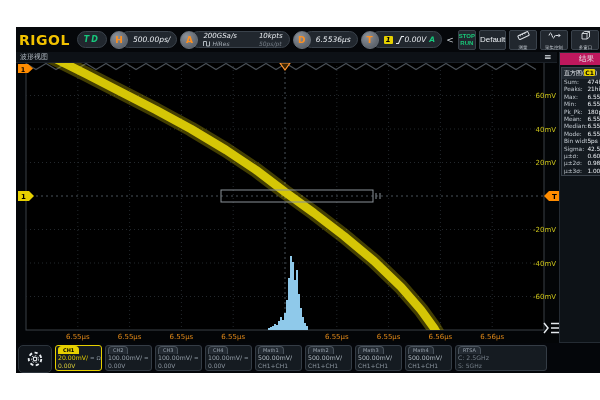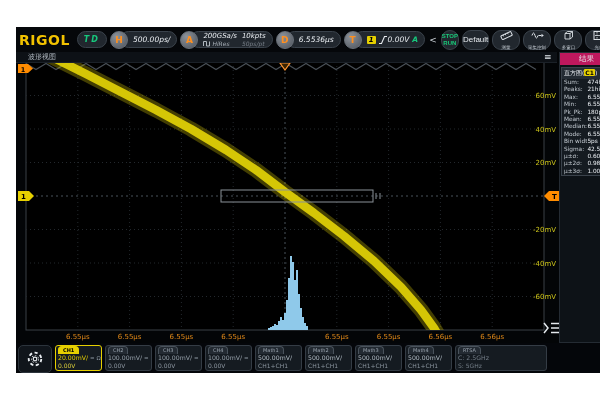--- a/index.html
+++ b/index.html
@@ -14,37 +14,37 @@
     height:17px;padding:2px 6px;color:#e8ecf0;font-size:7.5px;white-space:nowrap;box-sizing:border-box;font-style:italic;}
   .td{color:#17c87d;font-weight:bold;letter-spacing:2px;font-size:8px;}
   .hgroup{display:flex;align-items:center;}
   .key{width:16px;height:16px;border-radius:50%;background:radial-gradient(circle at 35% 30%,#8d939b,#4d535b);
     border:1px solid #697079;color:#ff9020;font-weight:bold;font-size:9px;display:flex;align-items:center;
     justify-content:center;margin-right:-8px;z-index:2;}
   .pl{padding-left:12px;}
   .acq .col{display:flex;flex-direction:column;line-height:8px;}
   .acq .r1{font-size:7px;color:#e8ecf0;}
   .acq .r2{font-size:6px;color:#a9b1b9;display:flex;align-items:center;gap:1px;}
-  .acq .c2{margin-left:5px;}
+  .acq .c2{margin-left:22px;}
   .acq .c2 .r2{color:#79818a;}
   .src{background:#e6d000;color:#000;font-weight:bold;font-size:7px;padding:0 2px;border-radius:1px;margin-right:2px;}
   .tmode{color:#17c87d;font-weight:bold;margin-left:3px;}
   .chev{color:#cfd5db;font-size:9px;padding:0 1px;}
-  .btn{background:#21272e;border:1px solid #3a424b;border-radius:9px;height:20px;display:flex;
+  .btn{background:#21272e;border:1px solid #3a424b;border-radius:2px;height:20px;display:flex;
     flex-direction:column;align-items:center;justify-content:center;color:#e8ecf0;padding:0;box-sizing:border-box;}
   .runstop{width:30px;font-size:6px;font-weight:bold;color:#19c878;line-height:7px;}
   .default{width:31px;font-size:8px;}
   .tool{width:28px;gap:1px;}
   .tool .tlbl{font-size:5px;color:#c6cdd4;line-height:5px;transform:scale(.9);white-space:nowrap;}
   .tools{display:flex;gap:3px;}
 
   
   .viewstrip{position:absolute;left:0;top:25px;width:541px;height:11px;background:#0d1116;
     border-bottom:1px solid #1b2128;color:#b3bbc3;font-size:7px;display:flex;align-items:center;
-    padding-left:12px;box-sizing:border-box;z-index:4;}
+    padding-left:4px;box-sizing:border-box;z-index:4;}
   .hamb{position:absolute;left:528px;top:0;color:#e4e9ed;font-size:9px;}
 
   
   .sidebar{position:absolute;left:543px;top:25px;width:55px;height:291px;background:#0d1217;
     border:1px solid #242b33;box-sizing:border-box;z-index:4;}
   .sb-header{height:12px;background:#be185d;color:#e8ecf0;font-size:7.5px;display:flex;
     align-items:center;justify-content:center;}
   .panel{margin:2px 1px;background:#151b21;border:1px solid #3a424b;}
   .panel-title{font-size:6px;color:#e8ecf0;background:#242c34;padding:1px 2px;white-space:nowrap;}
   .panel-title .ch{background:#e6d000;color:#000;font-weight:bold;border-radius:1px;padding:0 1px;}

